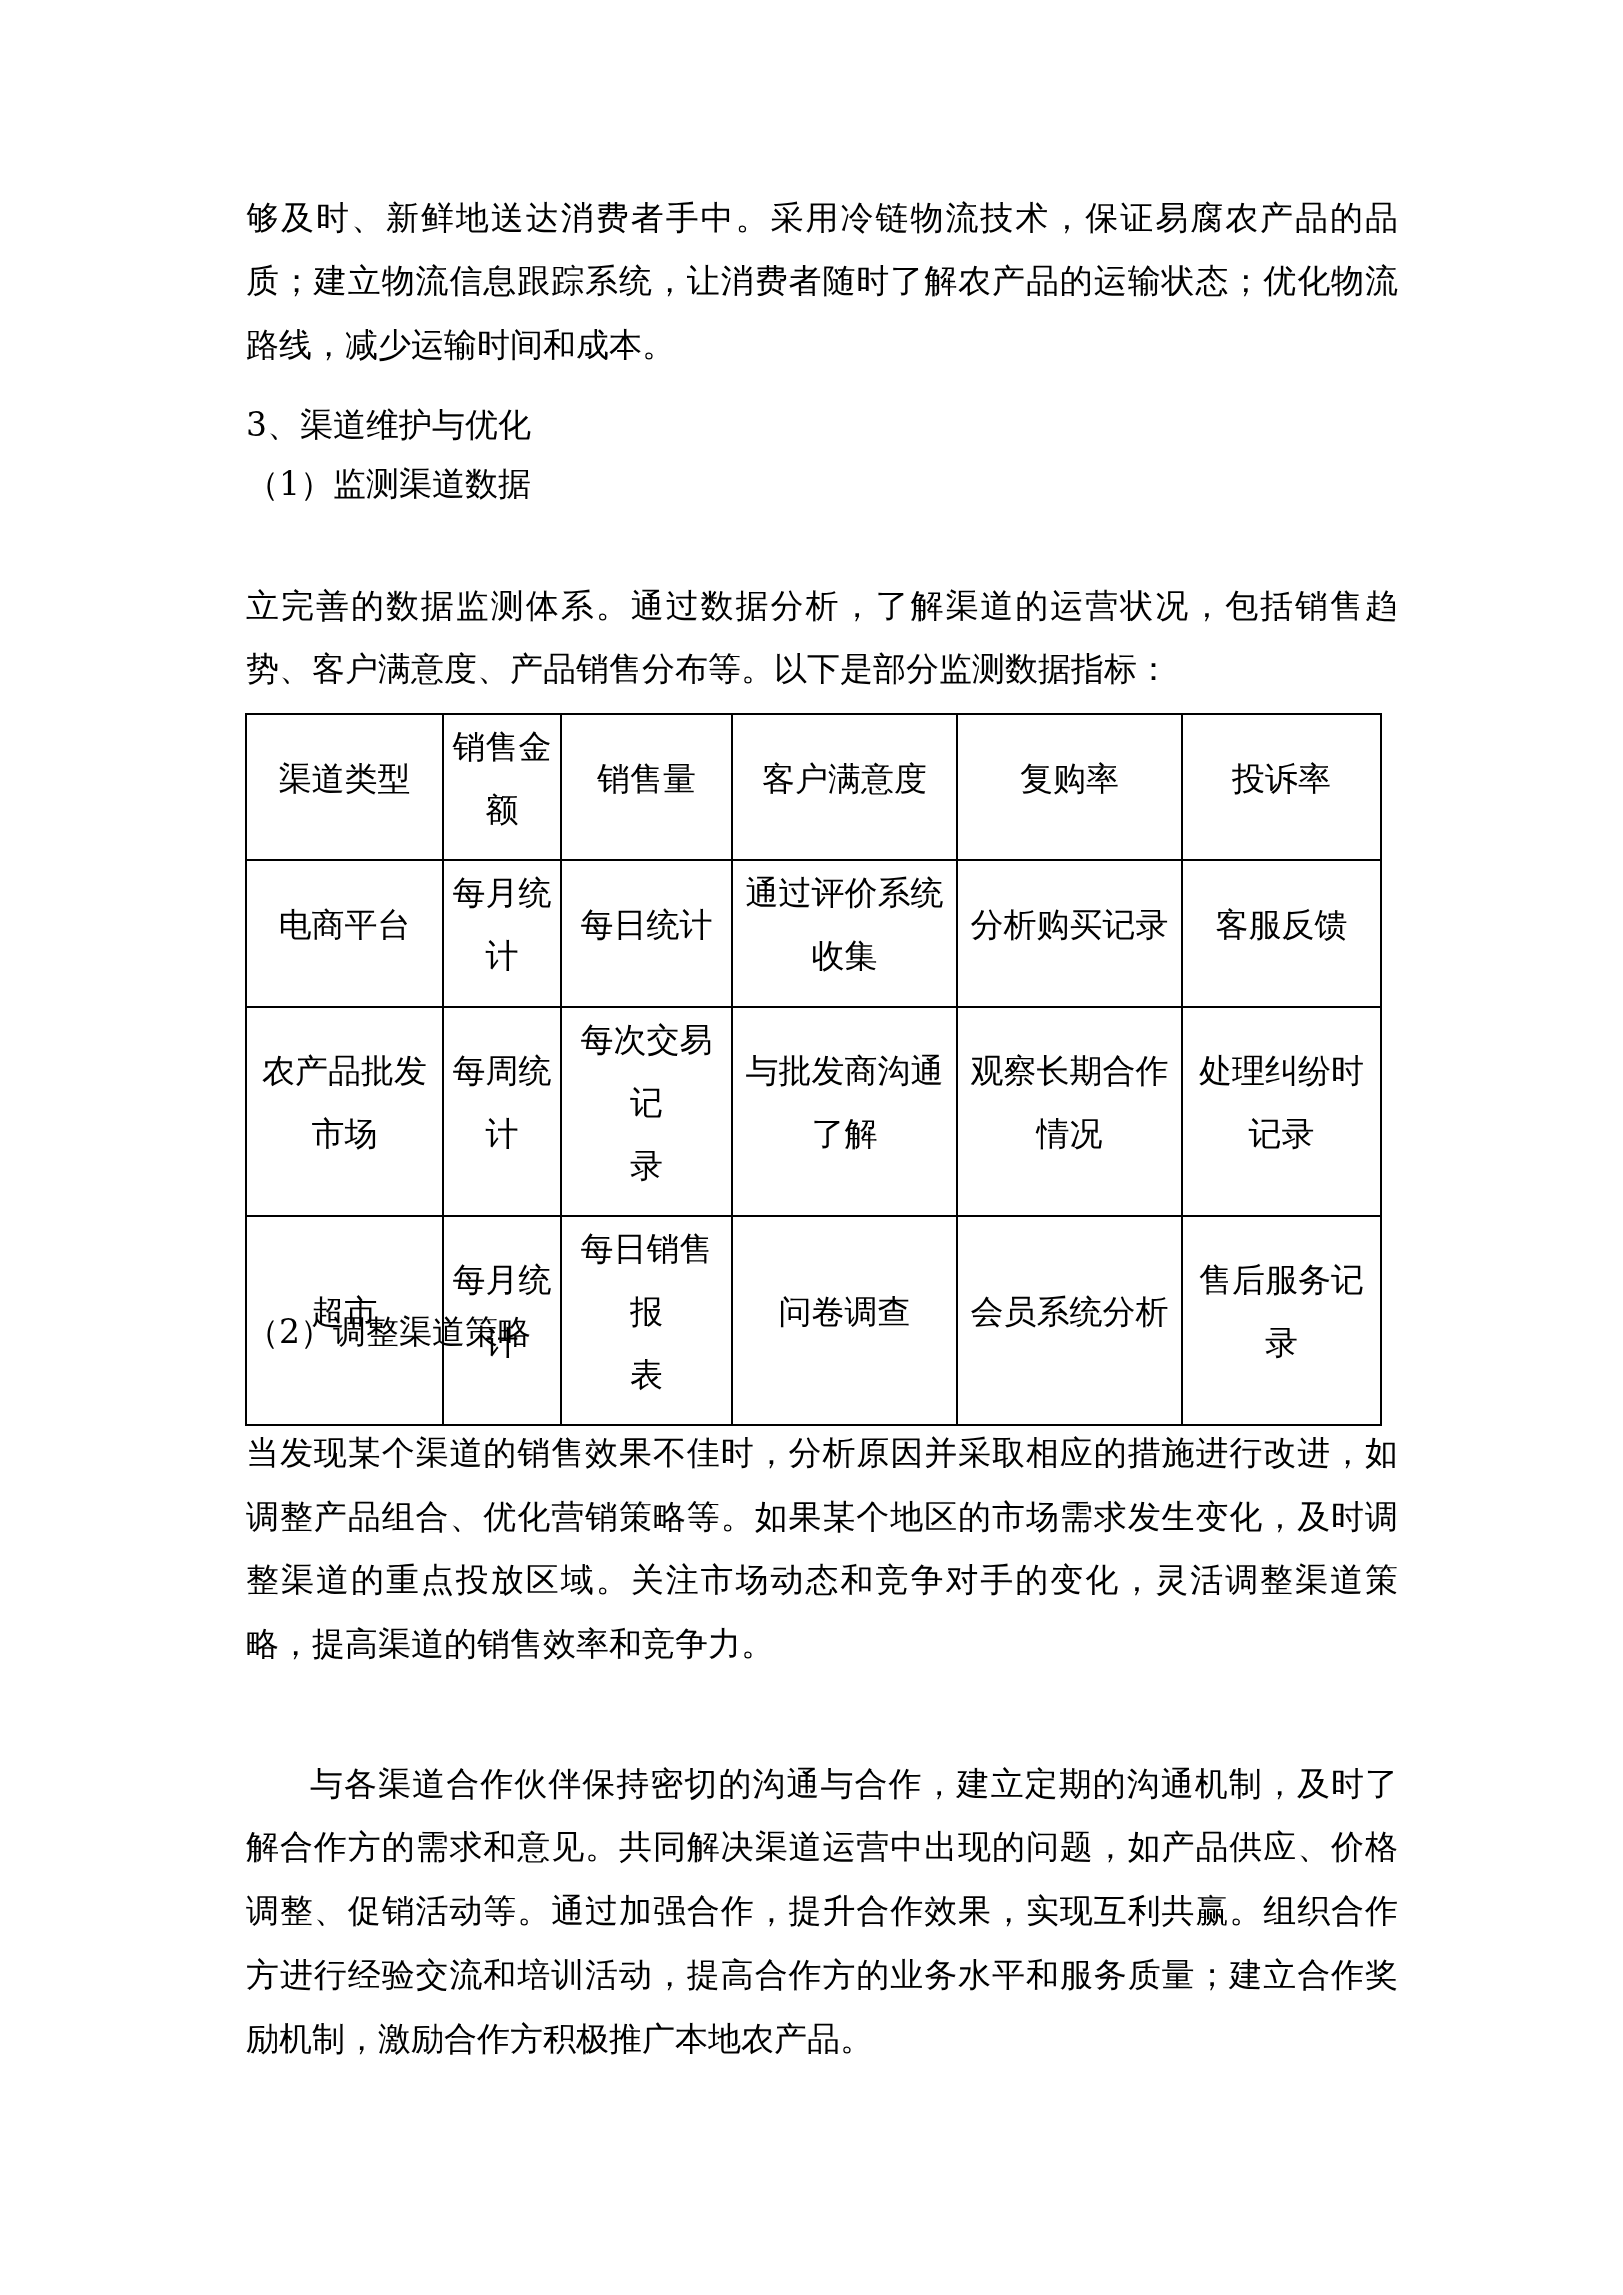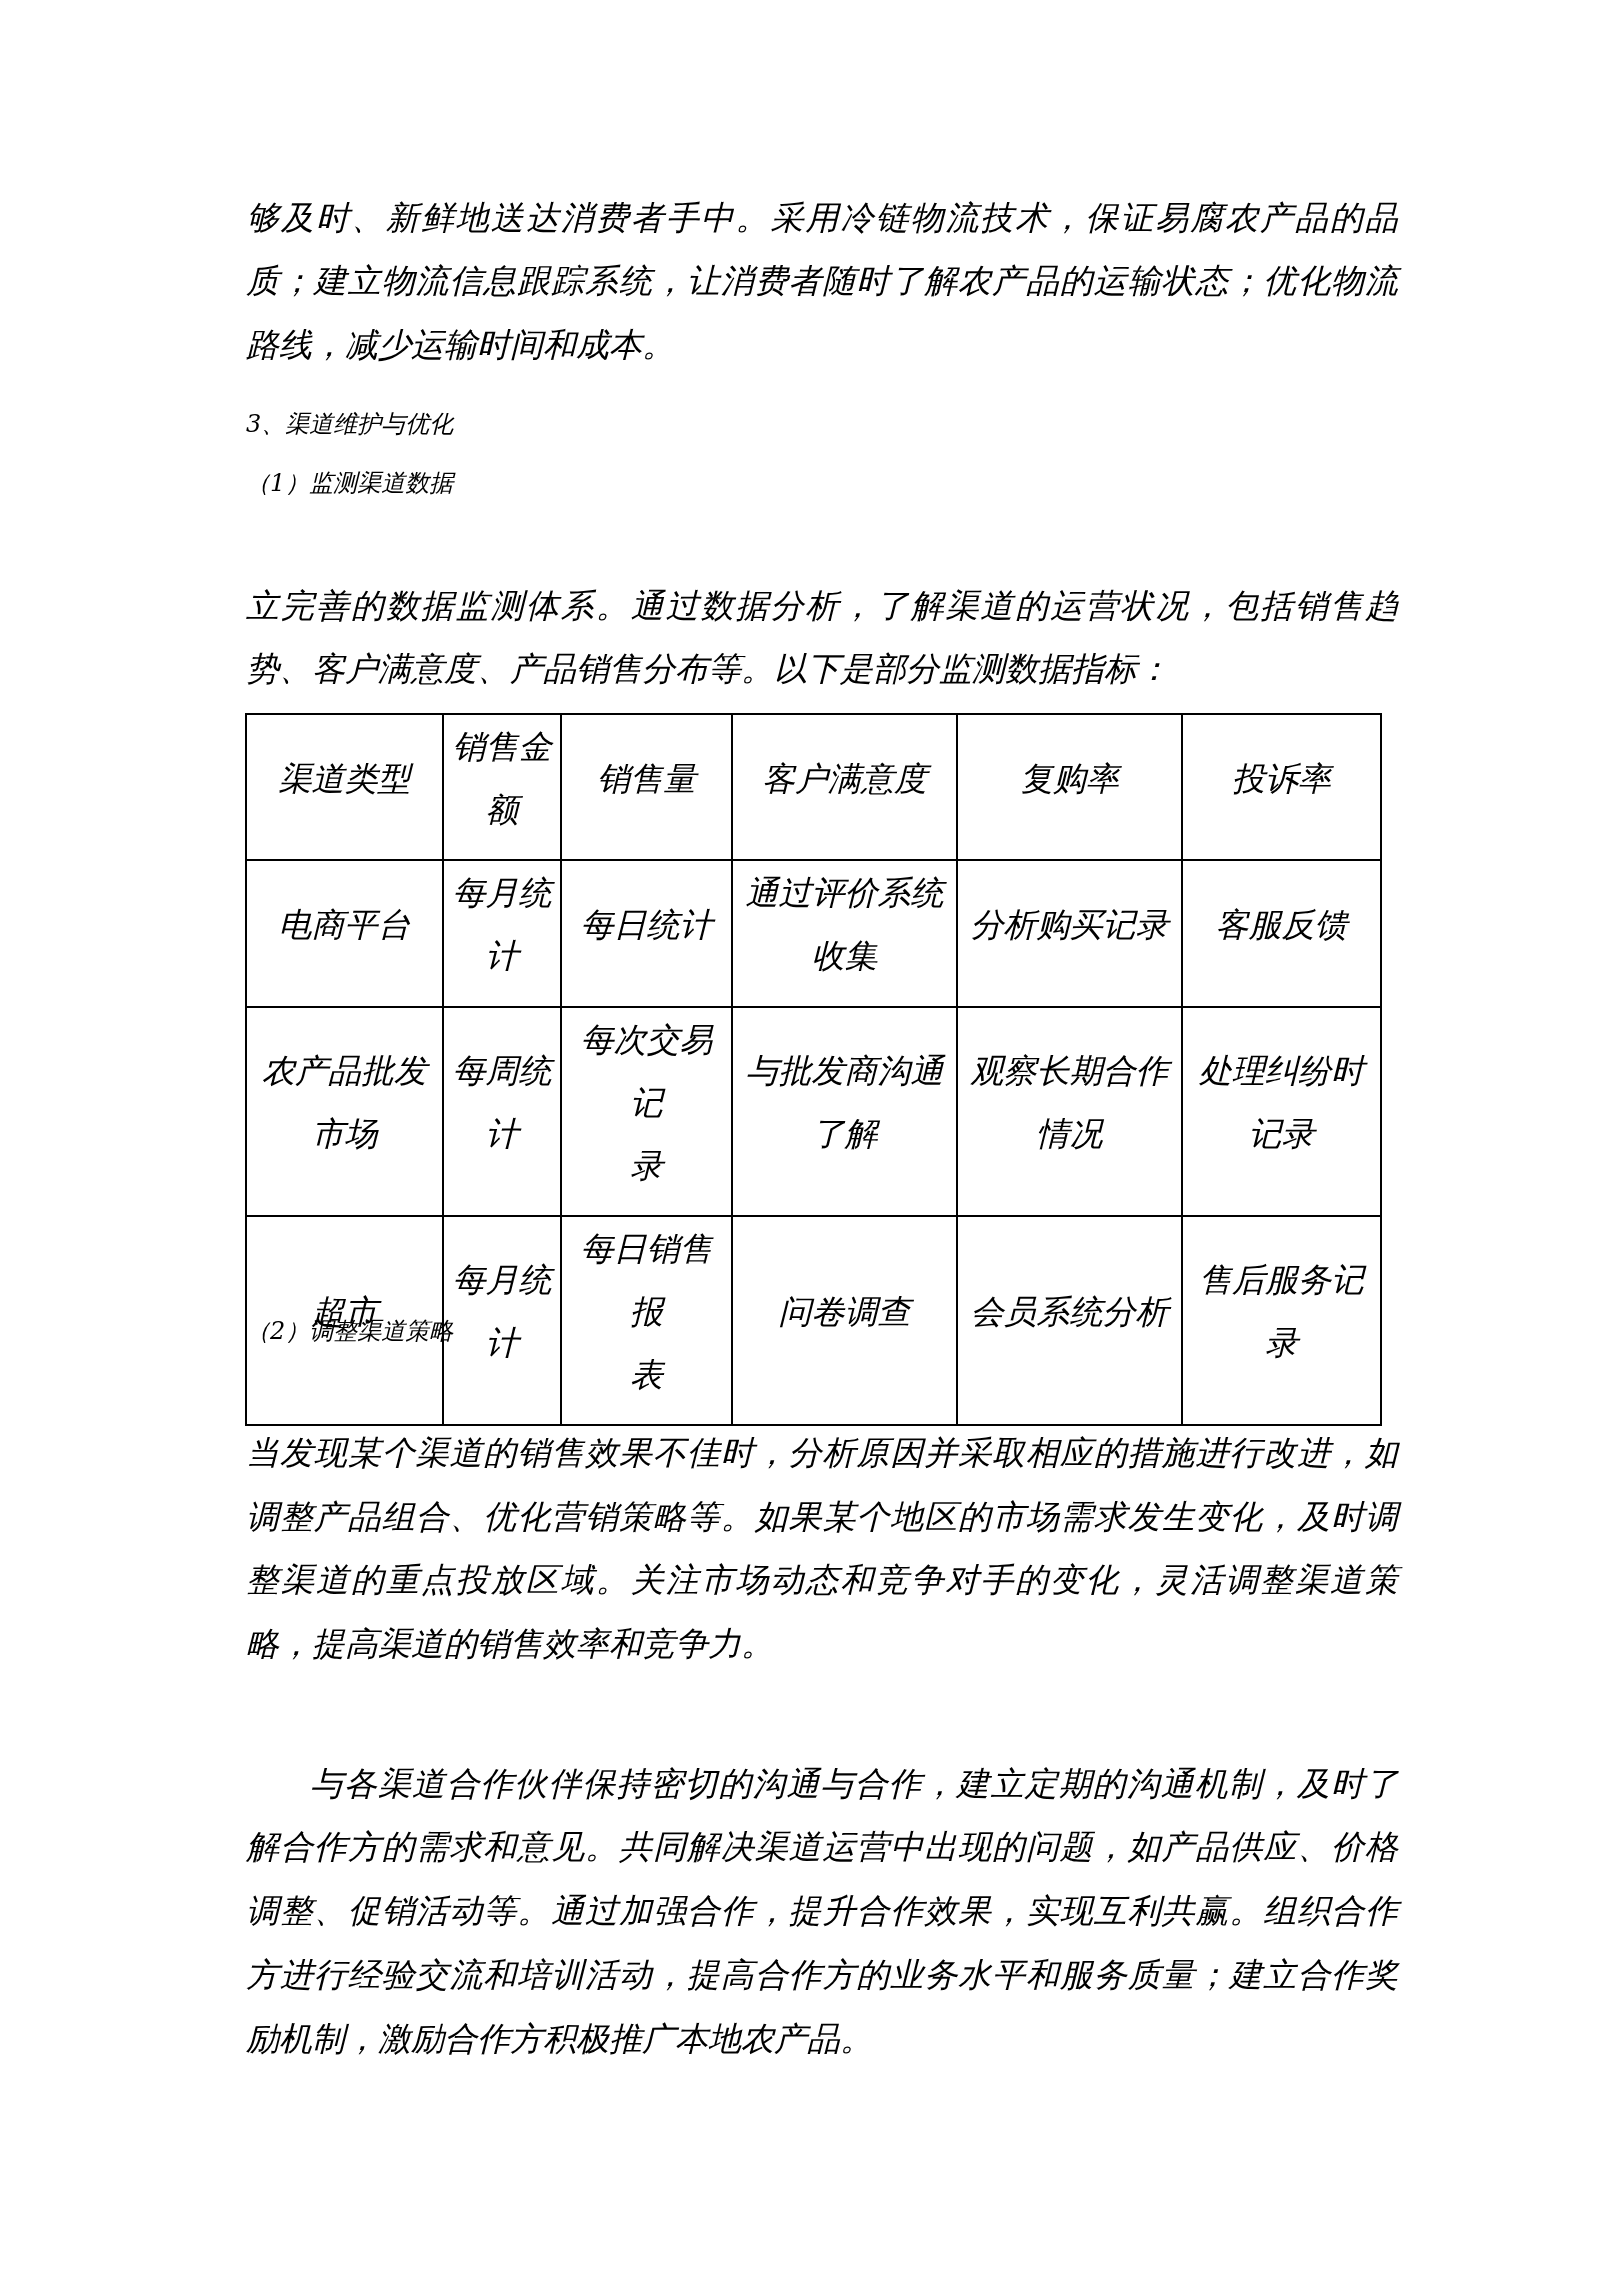--- a/index.html
+++ b/index.html
@@ -1,23 +1,23 @@
 <!DOCTYPE html>
 <html style="font-size:10.5px"><head>
 <meta charset="utf-8">
 <style>
   html, body { margin: 0; padding: 0; background: #ffffff; }
   body { width: 1623px; height: 2295px; position: relative; overflow: hidden;
          font-family: "DejaVu Serif", "Liberation Serif", serif; color: #000; }
-  .page { position: absolute; left: 0; top: 0; width: 1623px; height: 2295px; background: #fff; font-style: italic; }
+  .page { position: absolute; left: 0; top: 0; width: 1623px; height: 2295px; background: #fff; }
   .line { position: absolute; left: 246px; width: 1152px; height: 63px; line-height: 63px;
           font-size: 33px; white-space: nowrap; overflow: visible; letter-spacing: 0px; }
   .line.indent { left: 310px; }
   .justify { text-align: justify; text-align-last: justify; }
-  .heading { font-size: 24px; }
+  .heading { font-size: 33px; }
   table.metrics { position: absolute; left: 245px; top: 713px; width: 1135px;
                   border-collapse: collapse; table-layout: fixed; }
   table.metrics td, table.metrics th { border: 2.6px solid #000; padding: 0 2.6px 18.3px 2.6px;
        height: 145px; box-sizing: border-box; text-align: center; vertical-align: middle;
        font-size: 33px; line-height: 63px; font-weight: normal; }
   .cell-text { display: block; }
 </style>
 </head>
 <body>
 

